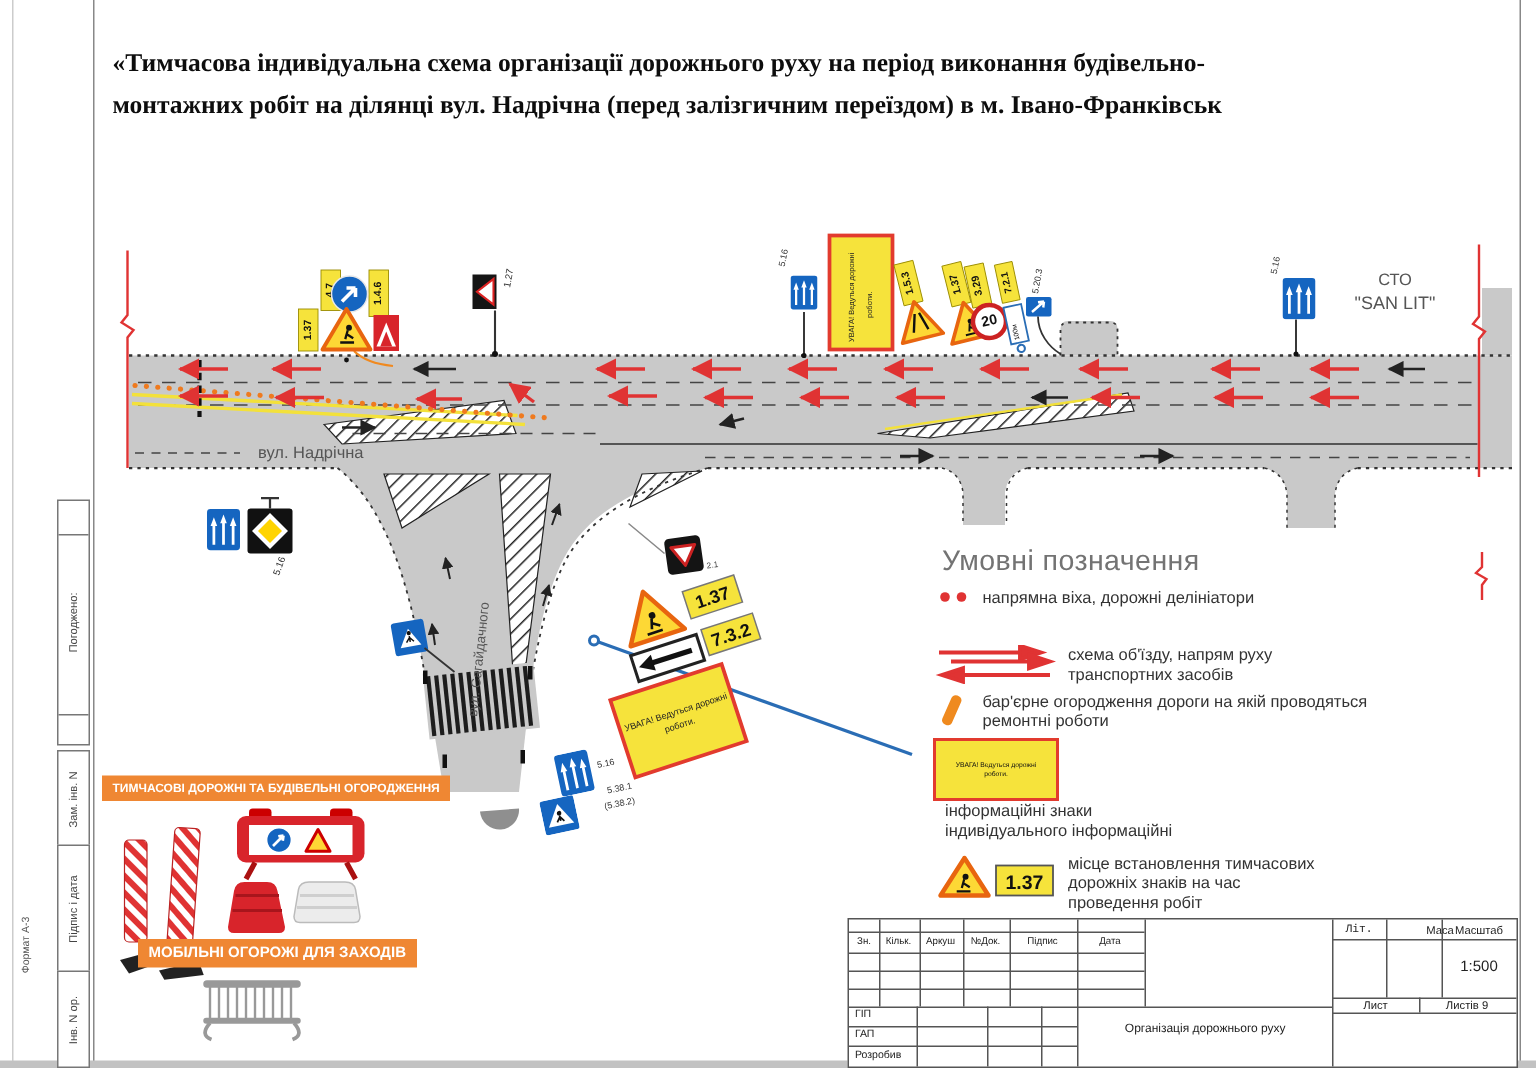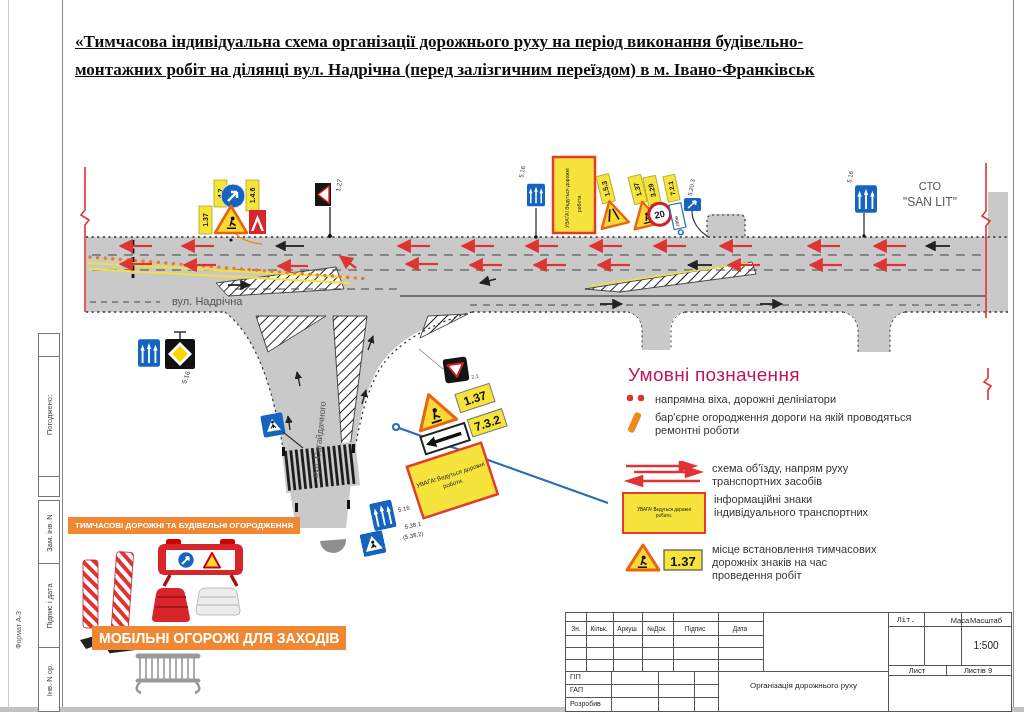--- a/index.html
+++ b/index.html
@@ -6,24 +6,24 @@
   #page{position:relative;width:1024px;height:712px;background:#fff;overflow:hidden;
         font-family:"Liberation Sans",sans-serif;}
   .abs{position:absolute;}
   .vline{position:absolute;width:0;border-left:1px solid #888;}
   .hline{position:absolute;height:0;border-top:1px solid #888;}
   .vtext{position:absolute;left:50%;top:50%;transform:translate(-50%,-50%) rotate(-90deg);
          white-space:nowrap;font-size:7.5px;color:#444;}
   .sbox{position:absolute;border:1px solid #777;background:#fff;}
   #title-area{position:absolute;left:75px;top:28px;width:938px;
               font-family:"Liberation Serif",serif;font-weight:bold;font-size:17px;
-              line-height:1.62;color:#0d0d0d;text-decoration:underline;}
+              line-height:1.62;color:#0d0d0d;}
   
   #legend{position:absolute;left:622px;top:364px;width:392px;color:#2b2b2b;z-index:5;}
-  #legend h2{margin:0 0 6px 6px;font-size:19px;font-weight:500;color:#be185d;letter-spacing:.3px;}
+  #legend h2{margin:0 0 6px 6px;font-size:19px;font-weight:500;color:#737373;letter-spacing:.3px;}
   .lg-row{display:flex;align-items:flex-start;margin-bottom:4px;}
   .lg-ic{flex:0 0 auto;}
   .lg-tx{font-size:11px;line-height:1.18;color:#333;padding-top:1px;}
   .lg-board{width:80px;height:38px;background:#f6e33b;border:2.5px solid #e23b2e;
             display:flex;flex-direction:column;justify-content:center;align-items:center;
             font-size:4.5px;color:#111;text-align:center;line-height:1.3;}
   
   .banner{position:absolute;background:#ef8733;color:#fff;font-weight:bold;
           padding:4px 7px;white-space:nowrap;z-index:6;}
   
@@ -357,55 +357,55 @@
     <div class="lg-row">
       <svg class="lg-ic" width="26" height="12">
         <circle cx="8" cy="6" r="3.2" fill="#e03333"></circle>
           <circle cx="19" cy="6" r="3.2" fill="#e03333"></circle>
       </svg>
       <div class="lg-tx" style="margin-left:7px;">
           <div>напрямна віха, дорожні делініатори</div>
         </div>
     </div>
 
-    <div class="lg-row">
-      <svg class="lg-ic" width="26" height="26">
-        <rect x="9" y="2" width="7" height="21" rx="3" fill="#ef8a1f" transform="rotate(24 12.5 12.5)"></rect>
-      </svg>
-      <div class="lg-tx" style="margin-left:7px;">
-        <div>бар'єрне  огородження дороги на якій проводяться</div>
-        <div>ремонтні роботи</div>
-      </div>
-    </div>
-
     <div class="lg-row" style="margin-top:24px;">
       <svg class="lg-ic" width="82" height="26">
         <g stroke="#e03333" stroke-width="2.6" fill="#e03333">
           <line x1="4" y1="5" x2="60" y2="5"></line>
             <polygon points="58,0.5 58,9.5 72,5"></polygon>
           <line x1="12" y1="11" x2="66" y2="11"></line>
             <polygon points="64,6.5 64,15.5 78,11"></polygon>
           <line x1="78" y1="20" x2="18" y2="20"></line>
             <polygon points="20,15.5 20,24.5 6,20"></polygon>
         </g>
       </svg>
       <div class="lg-tx" style="margin-left:8px;">
         <div>схема об'їзду, напрям руху</div>
         <div>транспортних засобів</div>
       </div>
     </div>
 
-    <div class="lg-row" style="margin-top:2px;">
+    <div class="lg-row">
+      <svg class="lg-ic" width="26" height="26">
+        <rect x="9" y="2" width="7" height="21" rx="3" fill="#ef8a1f" transform="rotate(24 12.5 12.5)"></rect>
+      </svg>
+      <div class="lg-tx" style="margin-left:7px;">
+        <div>бар'єрне  огородження дороги на якій проводяться</div>
+        <div>ремонтні роботи</div>
+      </div>
+    </div>
+
+    <div class="lg-row" style="margin-top:2px;flex-direction:column;">
       <div class="lg-board">
         <div>УВАГА! Ведуться дорожні</div>
         <div>роботи.</div>
       </div>
       <div class="lg-tx" style="margin-left:8px;">
         <div>інформаційні знаки</div>
-        <div>індивідуального транспортних</div>
+        <div>індивідуального інформаційні</div>
       </div>
     </div>
 
     <div class="lg-row" style="margin-top:8px;">
       <svg class="lg-ic" width="82" height="32">
         <path d="M5,28 L37,28 L21,3 Z" fill="#fdd835" stroke="#e8650f" stroke-width="3" stroke-linejoin="round"></path>
         <g transform="translate(13,13)">
             <circle cx="8.7" cy="2.5" r="2" fill="#111"></circle>
           <path d="M7.8,4.2 L6.2,10 M6.7,6.4 L11.5,9.5 M2.8,12.3 L12,12.3" stroke="#111" stroke-width="1.5" fill="none"></path>
           </g>
@@ -451,21 +451,21 @@
   <svg class="abs" style="left:148px;top:583px;z-index:7;" width="46" height="40">
     <path d="M4,35 L8,11 Q9,5 15,5 L30,5 Q36,5 37,11 L42,35 Q42,39 38,39 L8,39 Q4,39 4,35 Z" fill="#d8242b"></path>
     <path d="M9,14 L38,14 M7,24 L40,24" stroke="#a8151c" stroke-width="2" fill="none"></path>
   </svg>
 
   <svg class="abs" style="left:194px;top:585px;z-index:6;" width="48" height="32">
     <path d="M2,26 L5,8 Q6,3 12,3 L36,3 Q42,3 43,8 L46,26 Q46,30 42,30 L6,30 Q2,30 2,26 Z" fill="#ececec" stroke="#bbb"></path>
     <path d="M6,12 L42,12 M4,20 L44,20" stroke="#cfcfcf" stroke-width="2" fill="none"></path>
   </svg>
 
-  <div class="banner" style="left:92px;top:626px;font-size:14px;">МОБІЛЬНІ ОГОРОЖІ ДЛЯ ЗАХОДІВ</div>
+  <div class="banner" style="left:92px;top:626px;font-size:10px;">МОБІЛЬНІ ОГОРОЖІ ДЛЯ ЗАХОДІВ</div>
 
   <svg class="abs" style="left:132px;top:648px;z-index:6;" width="74" height="48">
     <g stroke="#999" fill="#999">
       <rect x="4" y="6" width="64" height="4" rx="2"></rect>
       <rect x="4" y="31" width="64" height="3" rx="1.5"></rect>
       <g stroke-width="1.6">
         <line x1="8" y1="10" x2="8" y2="31"></line>
           <line x1="14" y1="10" x2="14" y2="31"></line>
         <line x1="20" y1="10" x2="20" y2="31"></line>
           <line x1="26" y1="10" x2="26" y2="31"></line>

